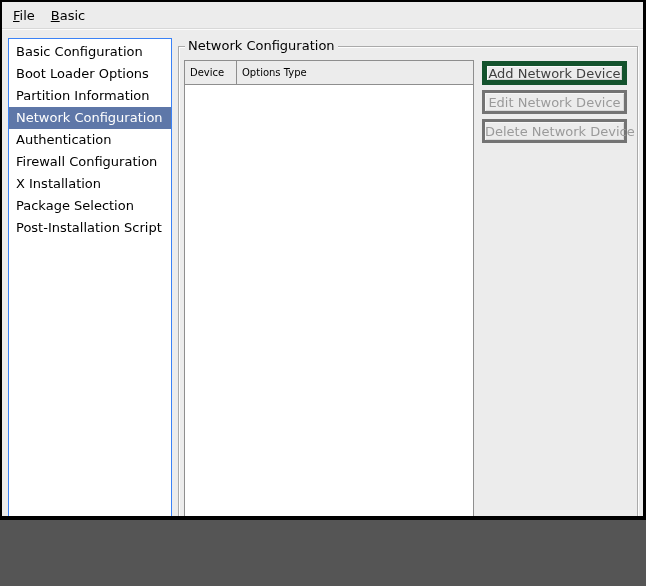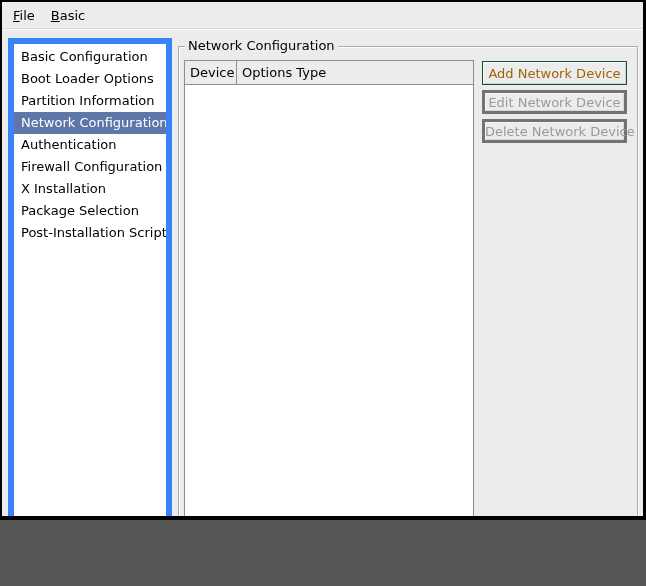--- a/index.html
+++ b/index.html
@@ -33,21 +33,21 @@
     padding: 0 8px;
     cursor: default;
   }
   .menu-item span::first-letter { text-decoration: underline; }
 
   
   .sidebar {
     position: absolute; left: 6px; top: 36px;
     width: 164px; height: 535px;
     background: #fff;
-    border: 6px solid #3b82f6;
+    border: 1px solid #3b82f6;
     padding-top: 2px;
     overflow: hidden;
   }
   .side-item {
     height: 22px; line-height: 22px;
     padding-left: 7px;
     font-size: 13px; color: #000;
     white-space: nowrap;
     cursor: default;
   }
@@ -74,43 +74,43 @@
     width: 290px; height: 506px;
     border: 1px solid #8e8e8e;
     background: #fff;
     display: flex; flex-direction: column;
   }
   .thead { display: flex; height: 24px; flex: 0 0 24px; }
   .th {
     background: #ececec;
     border-right: 1px solid #8e8e8e;
     border-bottom: 1px solid #8e8e8e;
-    font-size: 13px; color: #000;
+    font-size: 10px; color: #000;
     padding: 0 5px;
     display: flex; align-items: center;
     white-space: nowrap;
     cursor: default;
   }
   .th.col-device { width: 52px; flex: 0 0 52px; }
   .th.col-type { flex: 1; border-right: none; }
   .tbody { flex: 1; background: #fff; }
 
   
   .btn-col {
     position: absolute; left: 303px; top: 14px;
     width: 145px;
     display: flex; flex-direction: column; gap: 5px;
   }
   .gtk-btn {
     height: 24px; width: 145px;
     font-family: "DejaVu Sans", "Liberation Sans", sans-serif;
     font-size: 13px;
     background: #ececec;
-    color: #a16207;
-    border: 1px solid #14532d;
+    color: #404040;
+    border: 5px solid #14532d;
     box-shadow: inset 1px 1px 0 #fafafa, inset -1px -1px 0 #cfcfcf;
     padding: 0;
     white-space: nowrap;
   }
   .gtk-btn:disabled {
     color: #9a9a9a;
     border: 3px solid #737373;
     box-shadow: inset 1px 1px 0 #f6f6f6, inset -1px -1px 0 #d8d8d8;
   }
 </style>

